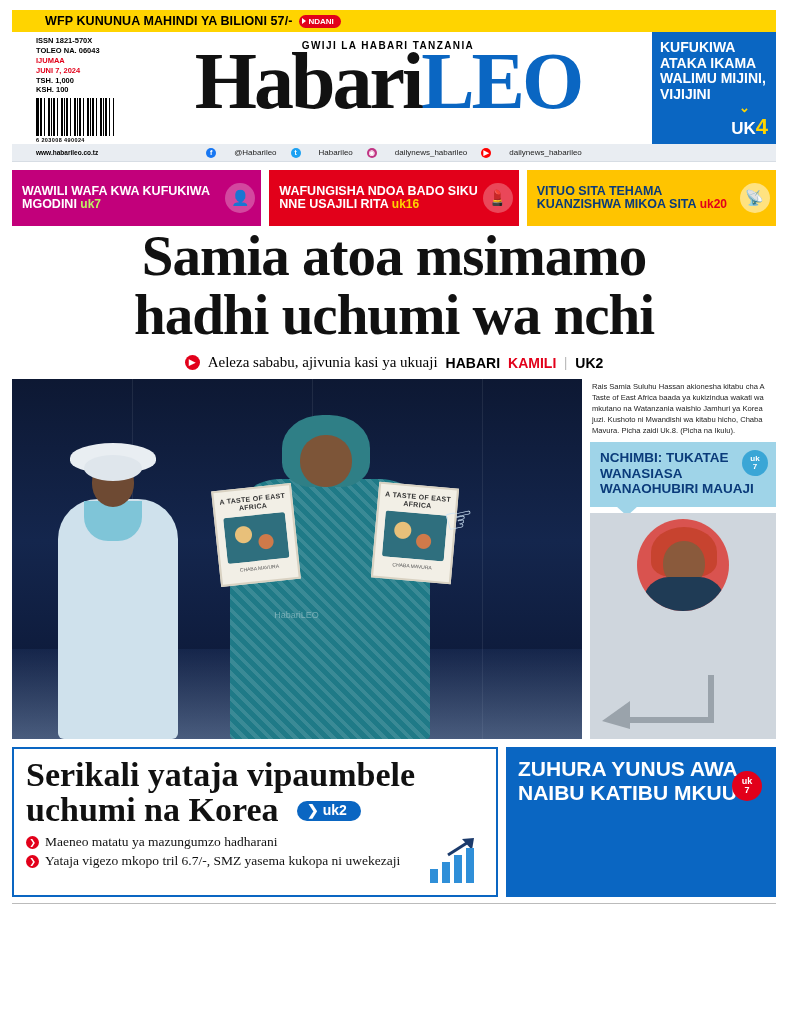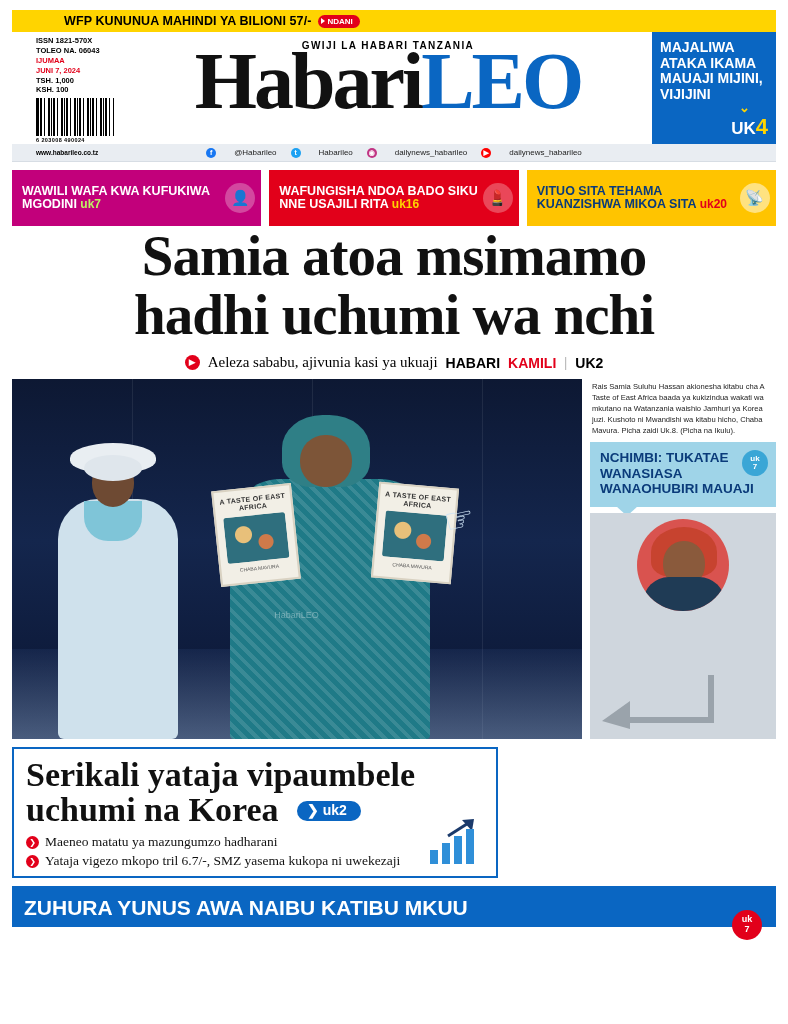--- a/index.html
+++ b/index.html
@@ -17,21 +17,21 @@
     padding: 10px 12px 8px 12px;
   }
 
   
   .topstrip {
     position: relative;
     height: 22px;
     background: #ffd400;
     display: flex;
     align-items: center;
-    padding-left: 52px;
+    padding-left: 33px;
   }
   .topstrip .txt {
     font-weight: bold;
     font-size: 12.5px;
     color: #000;
     letter-spacing: .1px;
   }
   .ndani {
     margin-left: 6px;
     background: #e2001a;
@@ -333,21 +333,20 @@
     position:absolute; left: 6px; bottom: 8px;
     width: 120px; height: 60px;
   }
 
   
   .bottomrow {
     display: flex;
     gap: 8px;
     margin-top: 8px;
     height: 150px;
-    flex-direction: column;
   }
   .bottomleft {
     width: 486px;
     border: 2px solid #0a66c2;
     padding: 8px 12px 6px 12px;
     position: relative;
   }
   .bl-head {
     font-family: "Liberation Serif", serif;
     font-weight: bold;
@@ -437,21 +436,21 @@
     </div>
 
     <div class="logowrap">
       <div class="gwiji">GWIJI LA HABARI TANZANIA</div>
       <div class="logo">
         <span>Habari</span><span class="leo">LEO</span>
       </div>
     </div>
 
     <div class="promo">
-      <div>MAJALIWA ATAKA IKAMA MAUAJI MIJINI, VIJIJINI</div>
+      <div>KUFUKIWA ATAKA IKAMA WALIMU MIJINI, VIJIJINI</div>
       <div class="chev">⌄</div>
       <div class="uk">
         <span>UK</span><span class="n">4</span>
       </div>
     </div>
   </div>
 
   <div class="socialbar">
     <div class="item">
       <span class="sic fb">f</span>

